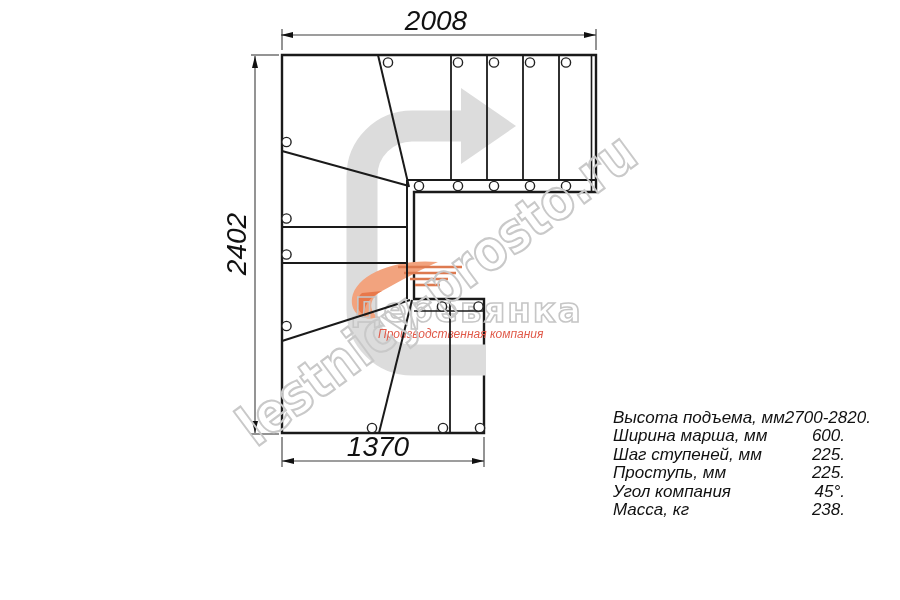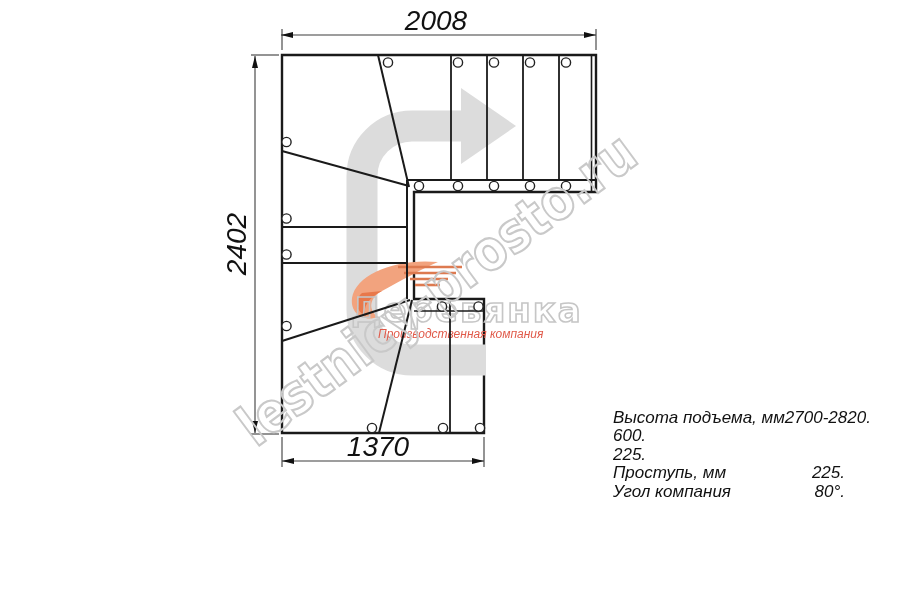--- a/index.html
+++ b/index.html
@@ -127,28 +127,34 @@
 
     <text class="watermark" transform="translate(256,448) rotate(-36.7)" textLength="480" lengthAdjust="spacingAndGlyphs">lestnicy-prosto.ru</text>
   </svg>
 
   <div id="spec-table">
     <div class="spec-row">
       <span class="spec-label">Высота подъема, мм</span>
       <span class="spec-value">2700-2820.</span>
     </div>
     <div class="spec-row">
+      <span class="spec-label">Ширина марша, мм</span>
       <span class="spec-value">600.</span>
     </div>
     <div class="spec-row">
+      <span class="spec-label">Шаг ступеней, мм</span>
       <span class="spec-value">225.</span>
     </div>
     <div class="spec-row">
       <span class="spec-label">Проступь, мм</span>
       <span class="spec-value">225.</span>
     </div>
     <div class="spec-row">
       <span class="spec-label">Угол компания</span>
-      <span class="spec-value">80°.</span>
+      <span class="spec-value">45°.</span>
+    </div>
+    <div class="spec-row">
+      <span class="spec-label">Масса, кг</span>
+      <span class="spec-value">238.</span>
     </div>
   </div>
 
 </div>
 
 </body></html>

